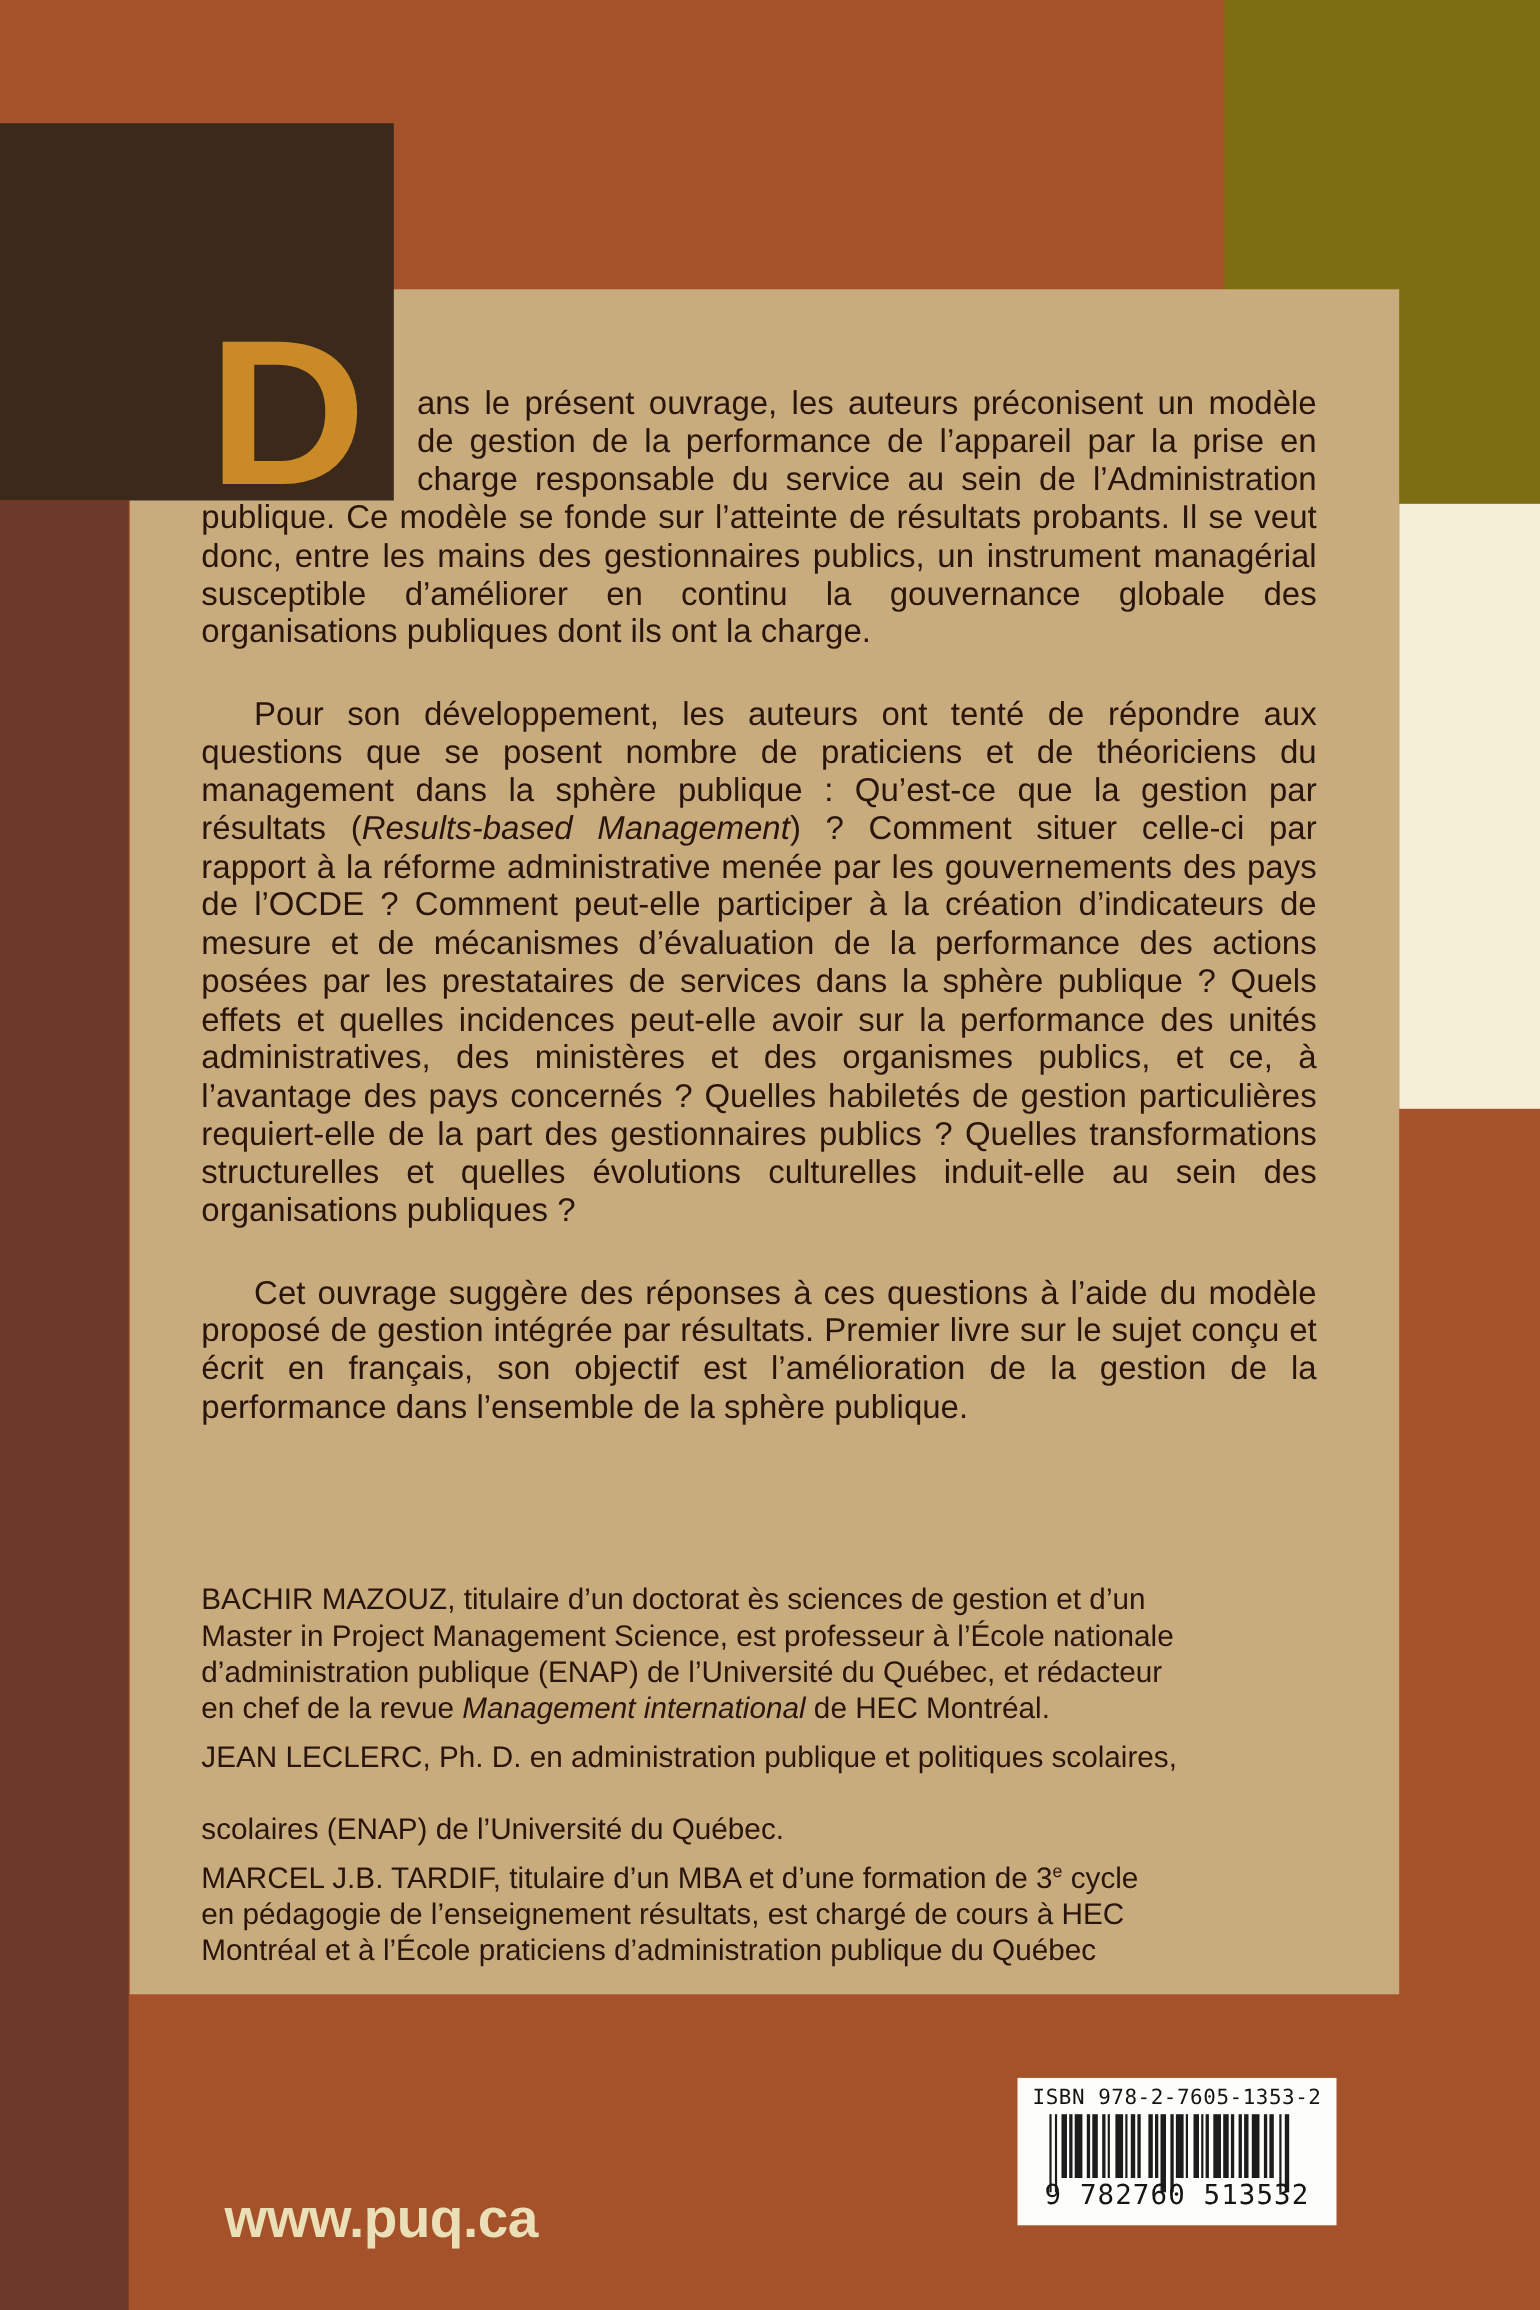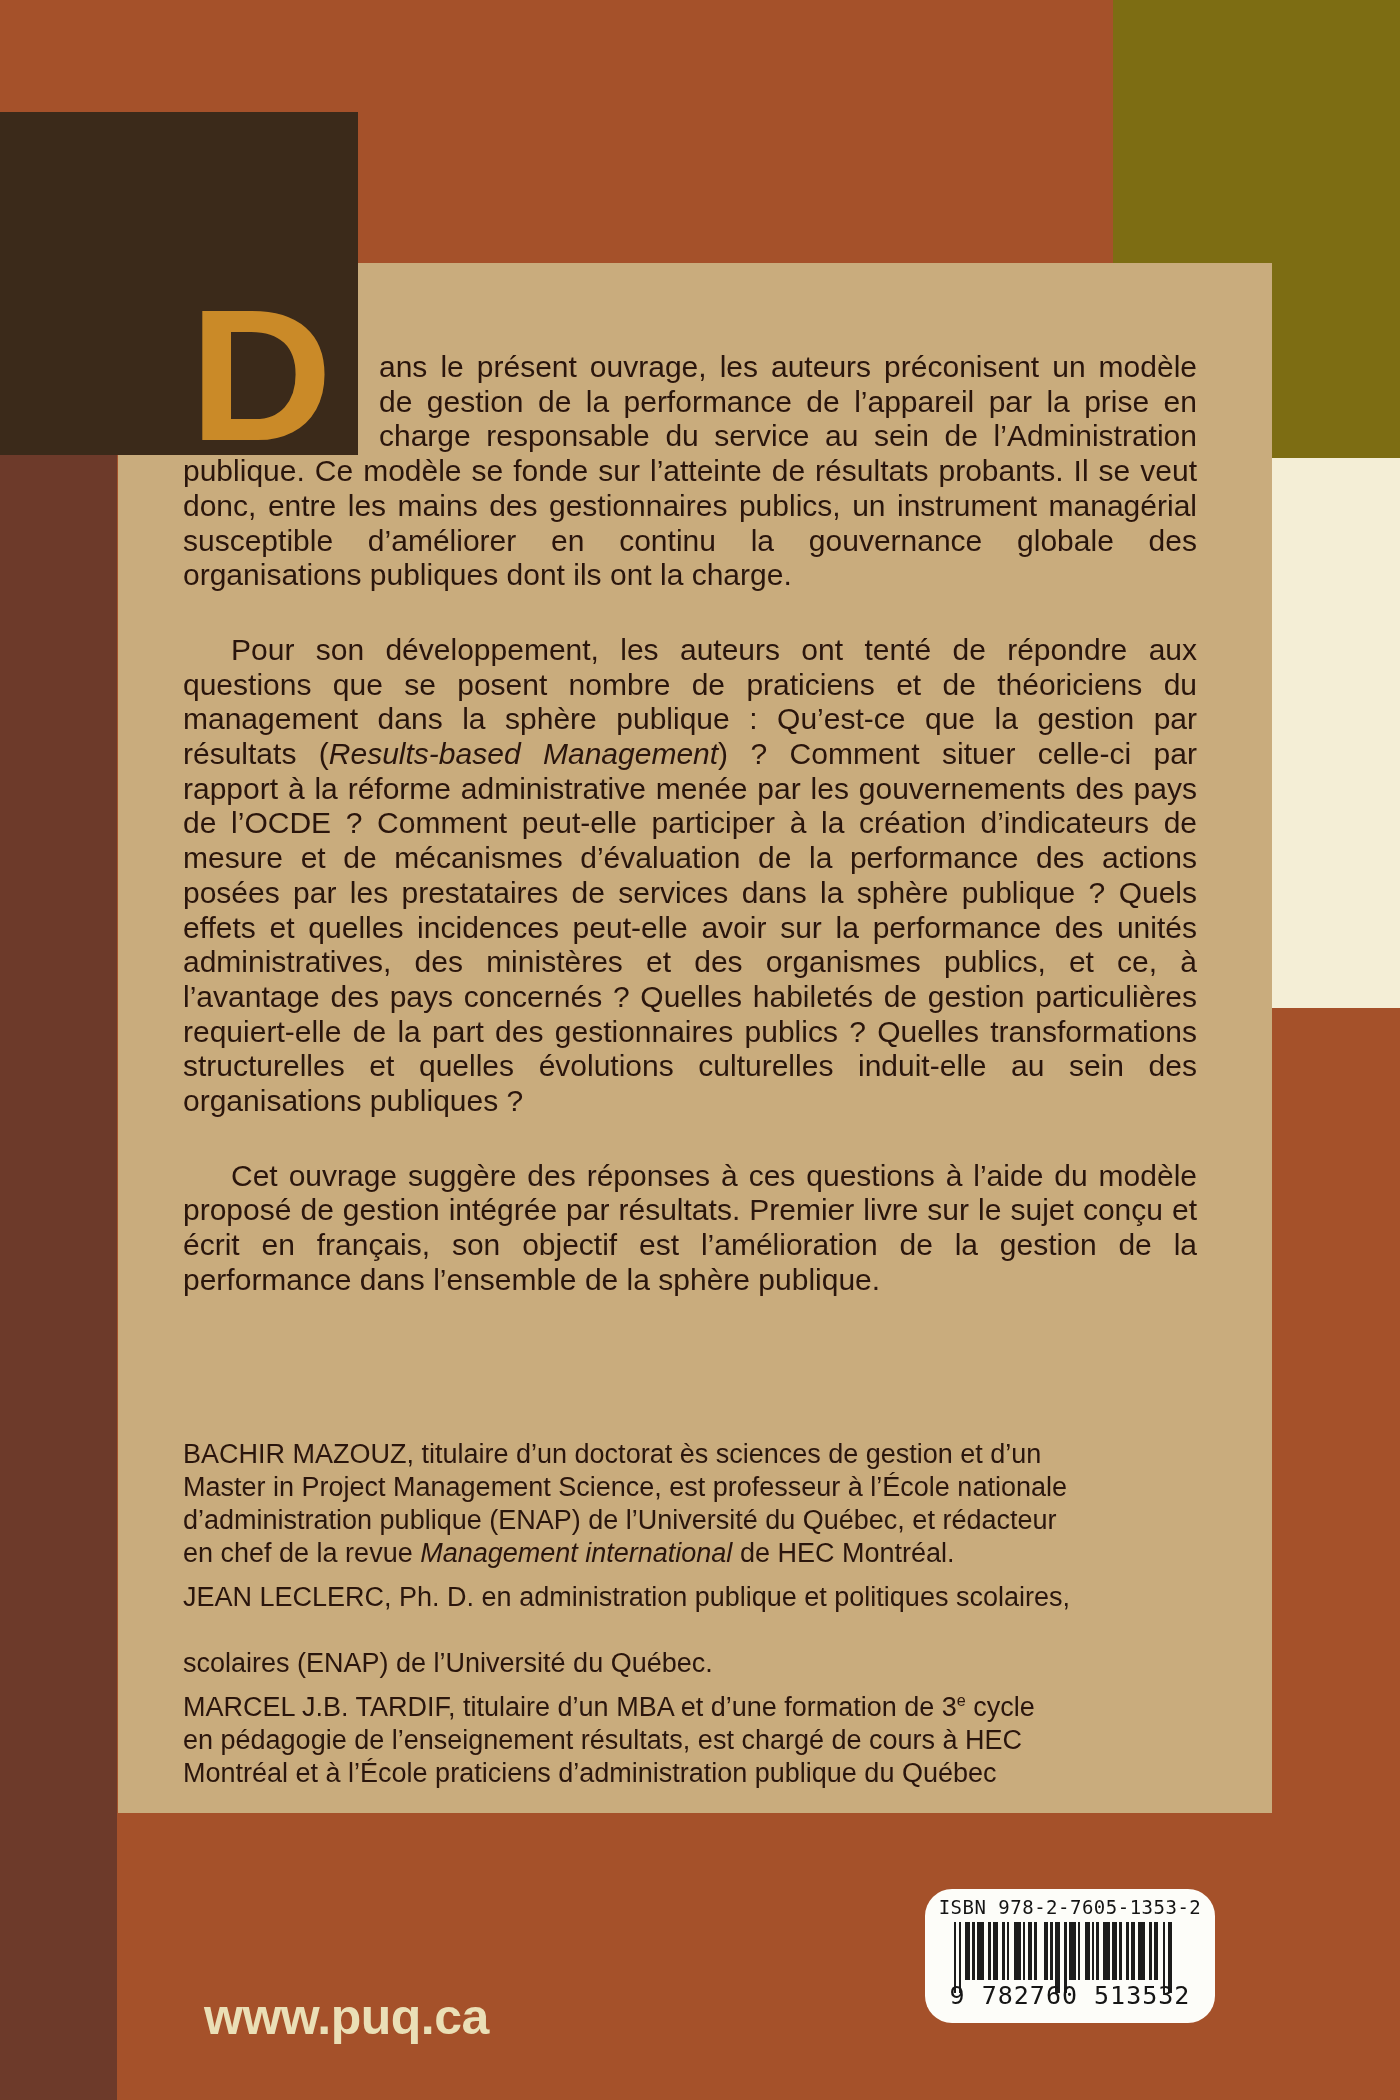--- a/index.html
+++ b/index.html
@@ -40,21 +40,21 @@
   sup { font-size:0.6em; line-height:0; }
 
   .website {
     position:absolute; left:204px; top:1988px;
     font-size:50px; font-weight:bold; letter-spacing:-0.5px;
     color:var(--website-text,#eadfb6);
   }
 
   .barcode {
     position:absolute; left:925px; top:1889px; width:290px; height:134px;
-    background:var(--barcode-bg,#fdfdf9); color:#151515;border-radius:27px;
+    background:var(--barcode-bg,#fdfdf9); color:#151515;
   }
   .isbn {
     margin-top:7px; text-align:center;
     font-family:"DejaVu Sans Mono", monospace;
     font-size:19px; letter-spacing:0.5px; white-space:nowrap;
   }
   .bars {
     position:relative; margin:4px auto 0 auto; width:232px; height:58px;
     display:flex; align-items:flex-start; overflow:visible;
   }

